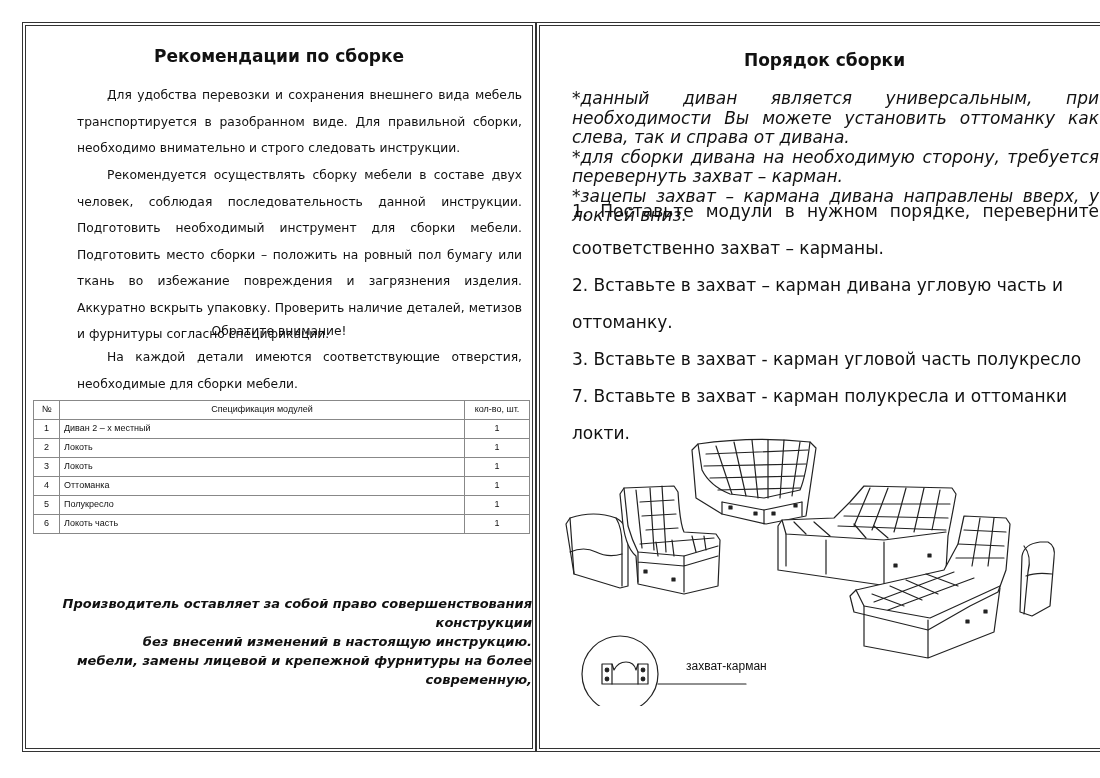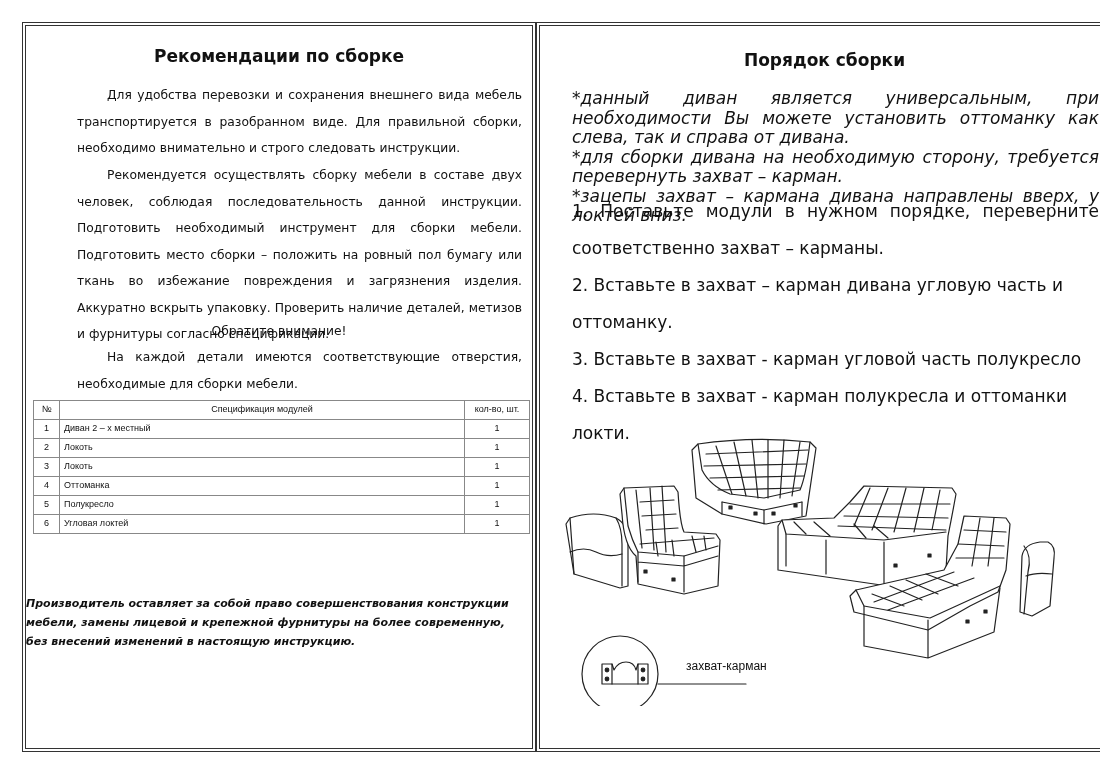--- a/index.html
+++ b/index.html
@@ -16,23 +16,23 @@
   .para .indent { display: inline-block; width: 30px; }
   .center-line { position: absolute; left: 0; right: 0; text-align: center;
                  font-family: "DejaVu Sans", sans-serif; font-size: 12.3px; }
   table.spec { position: absolute; left: 7px; width: 497px; top: 374px; border-collapse: collapse;
                font-family: "Liberation Sans", sans-serif; font-size: 9px; }
   table.spec td, table.spec th { border: 1px solid #888; height: 19px; padding: 0 4px;
                font-weight: normal; vertical-align: top; padding-top: 3px; box-sizing: border-box; }
   table.spec th { text-align: center; }
   table.spec td.num { text-align: center; width: 26px; }
   table.spec td.qty { text-align: center; width: 65px; }
-  .disclaimer { position: absolute; left: 0; right: 0; top: 568px; text-align: left;
+  .disclaimer { position: absolute; left: 0; right: 0; top: 568px; text-align: right;
                 font-family: "DejaVu Sans", sans-serif; font-weight: bold; font-style: italic;
-                font-size: 11px; line-height: 19px; }
+                font-size: 13px; line-height: 19px; }
   .notes { position: absolute; left: 32px; right: 10px; top: 63px;
            font-family: "DejaVu Sans", sans-serif; font-style: italic; font-size: 17px;
            line-height: 19.5px; text-align: justify; }
   .steps { position: absolute; left: 32px; right: 10px; top: 167px;
            font-family: "DejaVu Sans", sans-serif; font-size: 17px; line-height: 37px; }
   .steps div { margin: 0; }
   #diagram { position: absolute; left: 14px; top: 380px; }
   .clip-label { position: absolute; left: 146px; top: 632px; font-size: 12px;
                 font-family: Liberation Sans, sans-serif; }
 </style>
@@ -82,47 +82,47 @@
         <td>Оттоманка</td>
         <td class="qty">1</td>
       </tr>
       <tr>
         <td class="num">5</td>
         <td>Полукресло</td>
         <td class="qty">1</td>
       </tr>
       <tr>
         <td class="num">6</td>
-        <td>Угловая локтей</td>
+        <td>Локоть часть</td>
         <td class="qty">1</td>
       </tr>
     </tbody>
   </table>
 
   <div class="disclaimer">
     <div>Производитель оставляет за собой право совершенствования конструкции</div>
+    <div>без внесений изменений в настоящую инструкцию.</div>
     <div>мебели, замены лицевой и крепежной фурнитуры на более современную,</div>
-    <div>без внесений изменений в настоящую инструкцию.</div>
   </div>
 </div>
 
 <div class="panel" id="right-panel">
   <div class="h-title" style="top:24px">Порядок сборки</div>
 
   <div class="notes" style="left:32px">
     <div>*данный диван является универсальным, при необходимости Вы можете установить оттоманку как слева, так и справа от дивана.</div>
     <div>*для сборки дивана на необходимую сторону, требуется перевернуть захват – карман.</div>
     <div>*зацепы захват – кармана дивана направлены вверх, у локтей вниз.</div>
   </div>
 
   <div class="steps">
     <div style="text-align:justify">1. Поставьте модули в нужном порядке, переверните соответственно захват – карманы.</div>
     <div>2. Вставьте в захват – карман дивана угловую часть и оттоманку.</div>
     <div>3. Вставьте в захват - карман угловой часть полукресло</div>
-    <div>4. Вставьте в захват - карман полукресла и оттоманки локти.</div>
+    <div>7. Вставьте в захват - карман полукресла и оттоманки локти.</div>
   </div>
 
 
   <svg id="diagram" width="510" height="300" viewBox="0 0 510 300" fill="none" stroke="#222" stroke-width="1.2" stroke-linejoin="round" stroke-linecap="round">
 
     <g>
       <path d="M12 118 L16 112 Q40 104 62 112 Q74 118 74 136 L74 180 L66 182 L20 168 Z" fill="#fff"></path>
       <path d="M16 112 L20 168"></path>
       <path d="M62 112 Q68 122 68 138 L68 180"></path>
       <path d="M16 146 Q30 140 42 146 Q54 152 68 148"></path>

